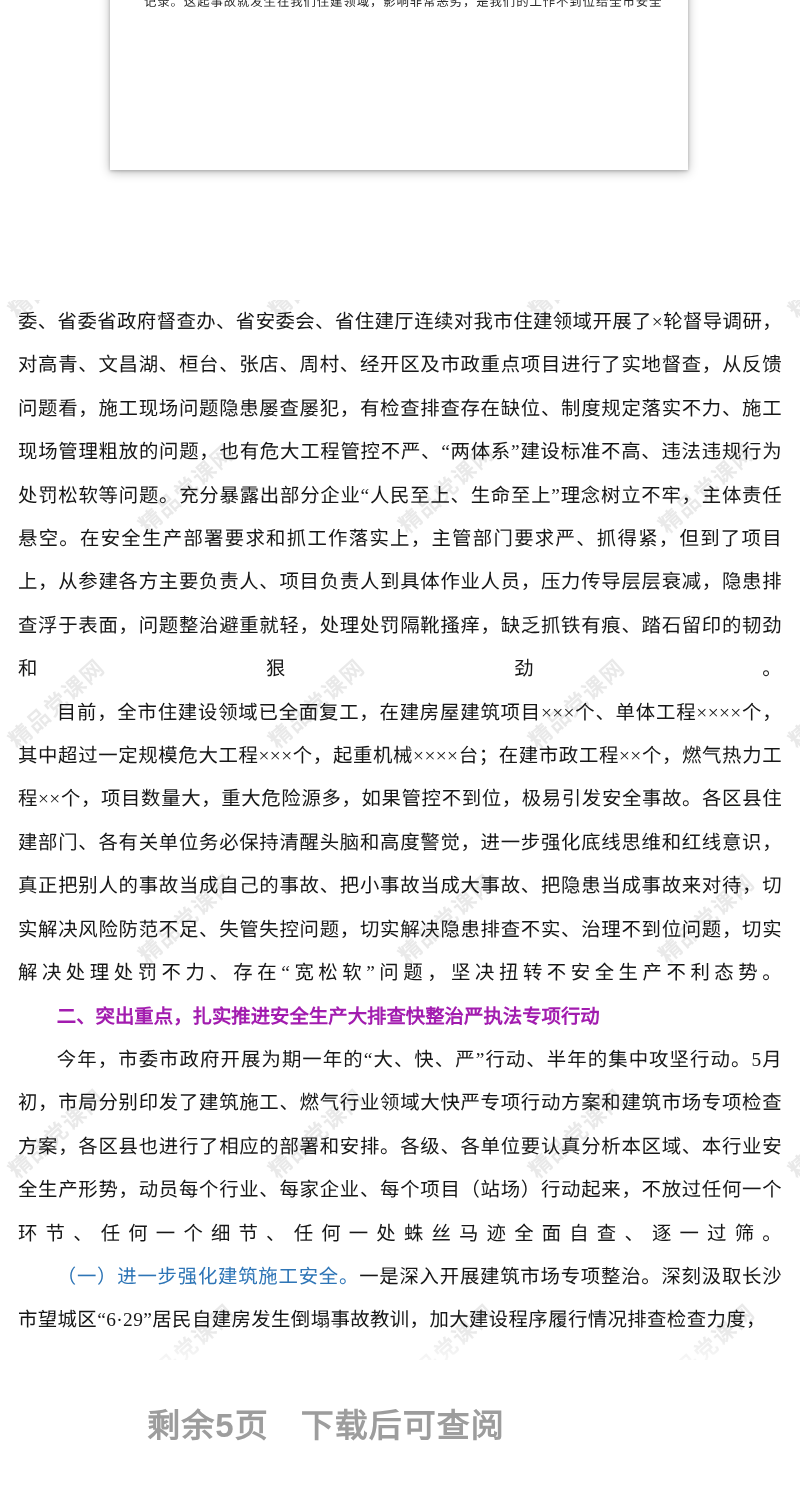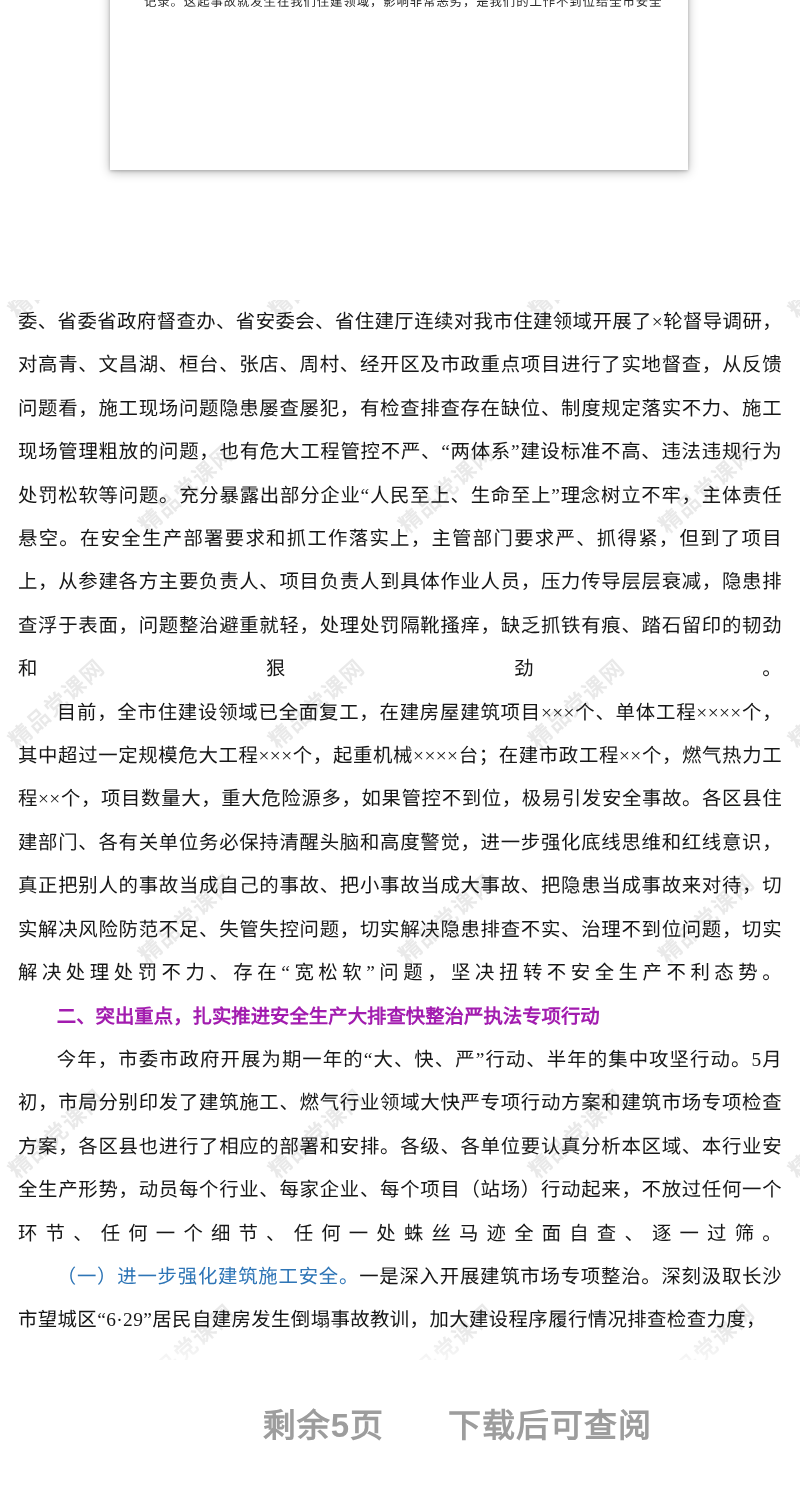--- a/index.html
+++ b/index.html
@@ -122,22 +122,22 @@
 
   
   .footer-bar {
     position: absolute;
     left: 0;
     top: 1378px;
     width: 652px;
     height: 90px;
     display: flex;
     align-items: center;
-    justify-content: flex-end;
-    gap: 64px;
+    justify-content: center;
+    gap: 32px;
     z-index: 5;
   }
   .footer-bar span {
     font-family: "Liberation Sans", "DejaVu Sans", sans-serif;
     font-size: 33px;
     font-weight: 700;
     color: #9d9d9d;
     letter-spacing: 1px;
   }
 

